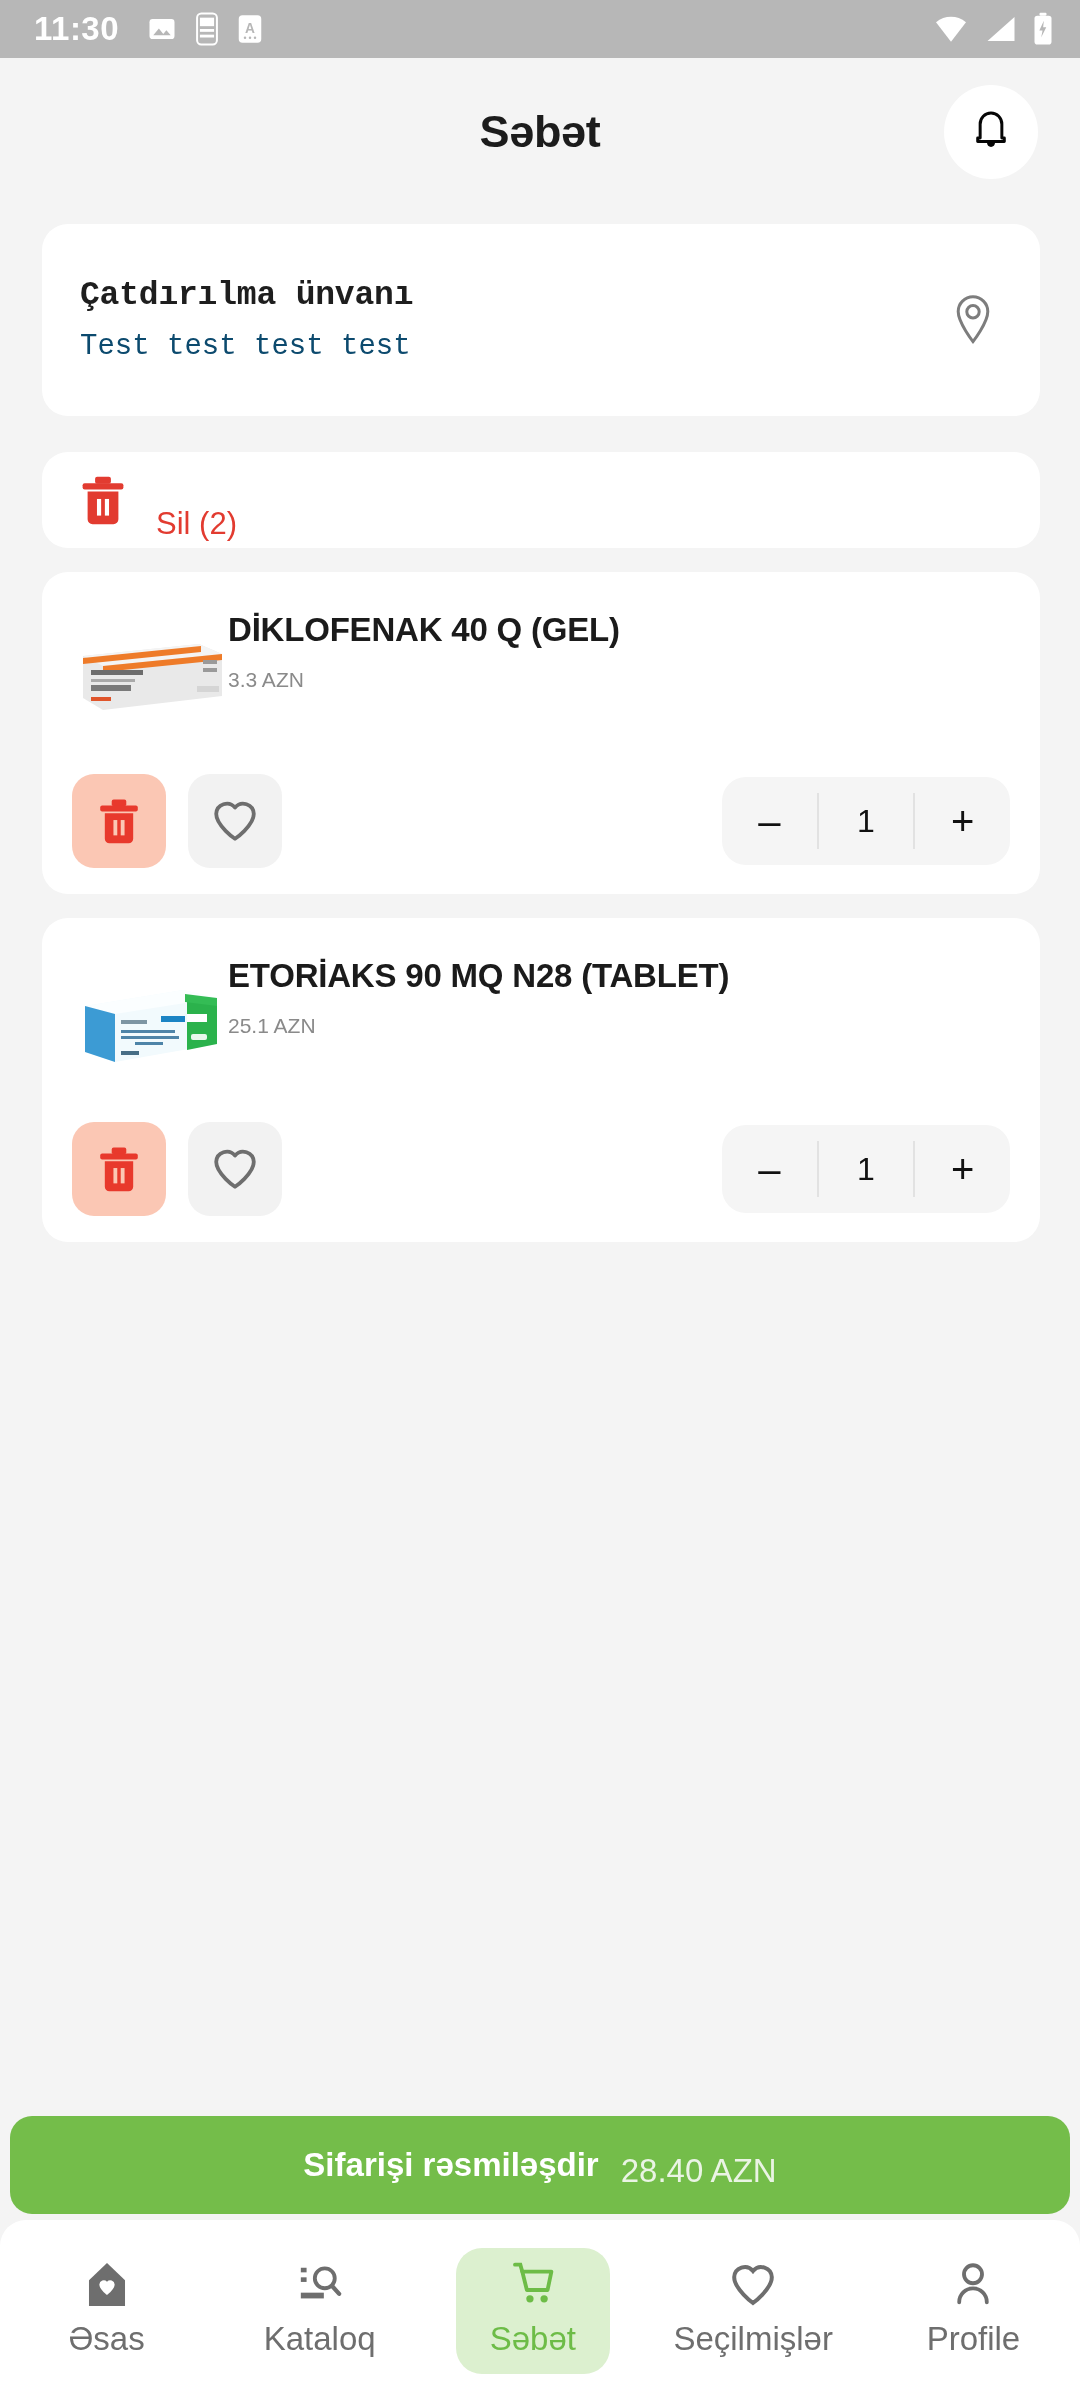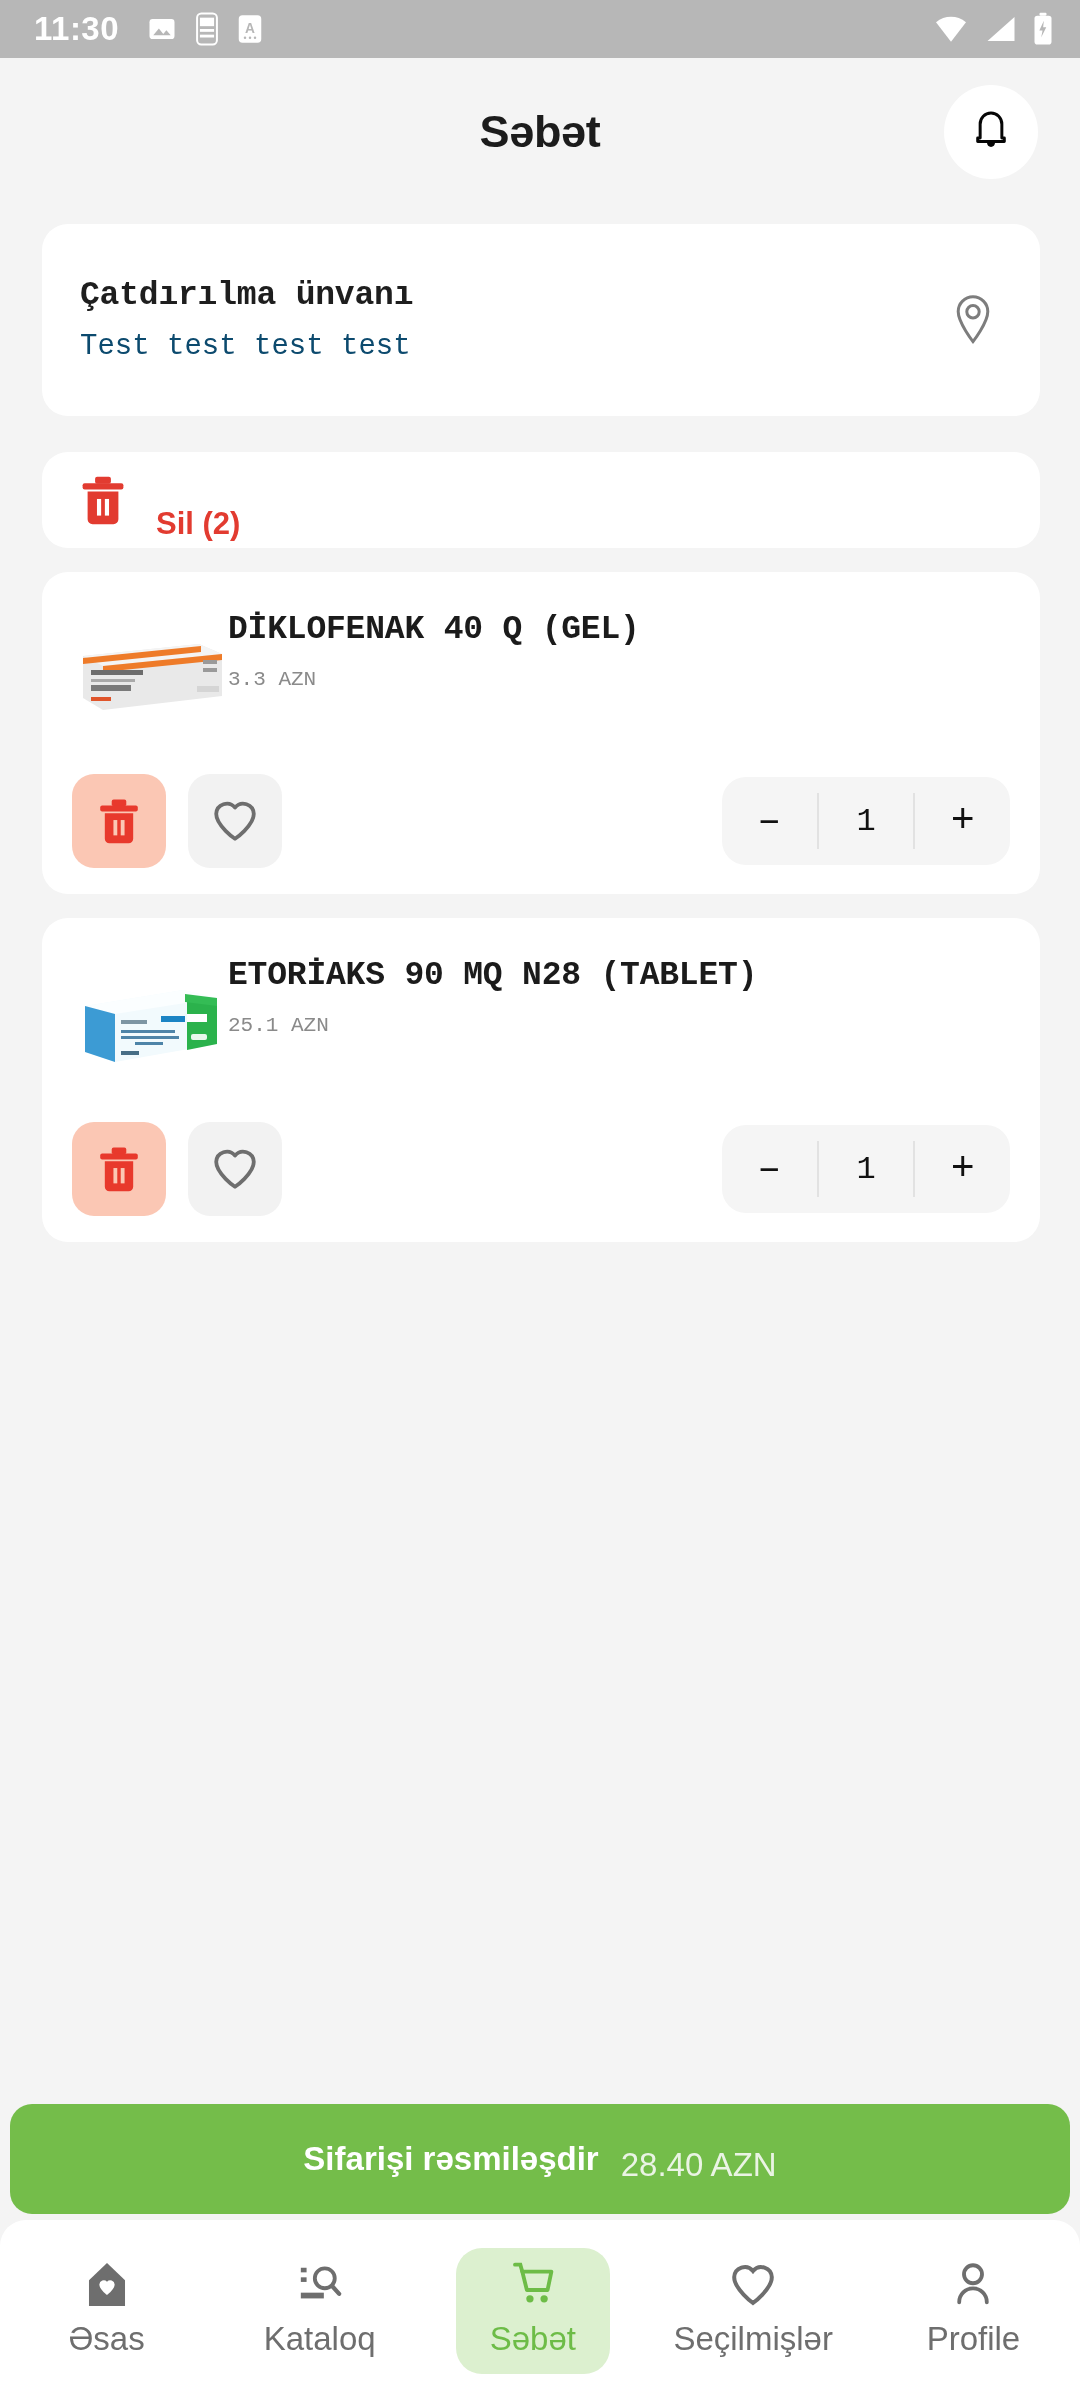--- a/index.html
+++ b/index.html
@@ -114,29 +114,28 @@
     margin-top: 36px;
     height: 96px;
     display: flex;
     align-items: center;
     padding-left: 36px;
     gap: 28px;
   }
   .delete-bar-label {
     font-size: 31px;
     color: #E23B30;
-    font-weight: 700;
+    font-weight: 400;
     margin-top: 48px;
   }
 
   
   .product-card {
     margin-top: 24px;
     padding: 28px 30px 26px 30px;
-    font-family: Liberation Mono, monospace;
   }
   .product-top {
     display: flex;
     align-items: flex-start;
     gap: 0;
     min-height: 128px;
   }
   .product-thumb-wrap {
     width: 156px;
     flex: 0 0 156px;
@@ -211,21 +210,21 @@
     height: 56px;
     background: #E2E2E2;
   }
 
   
   .checkout {
     position: absolute;
     left: 10px;
     right: 10px;
     bottom: 186px;
-    height: 110px;
+    height: 98px;
     background: #74BD4A;
     border-radius: 22px;
     display: flex;
     align-items: center;
     justify-content: center;
     gap: 22px;
   }
   .checkout-label {
     font-size: 33px;
     font-weight: 700;

